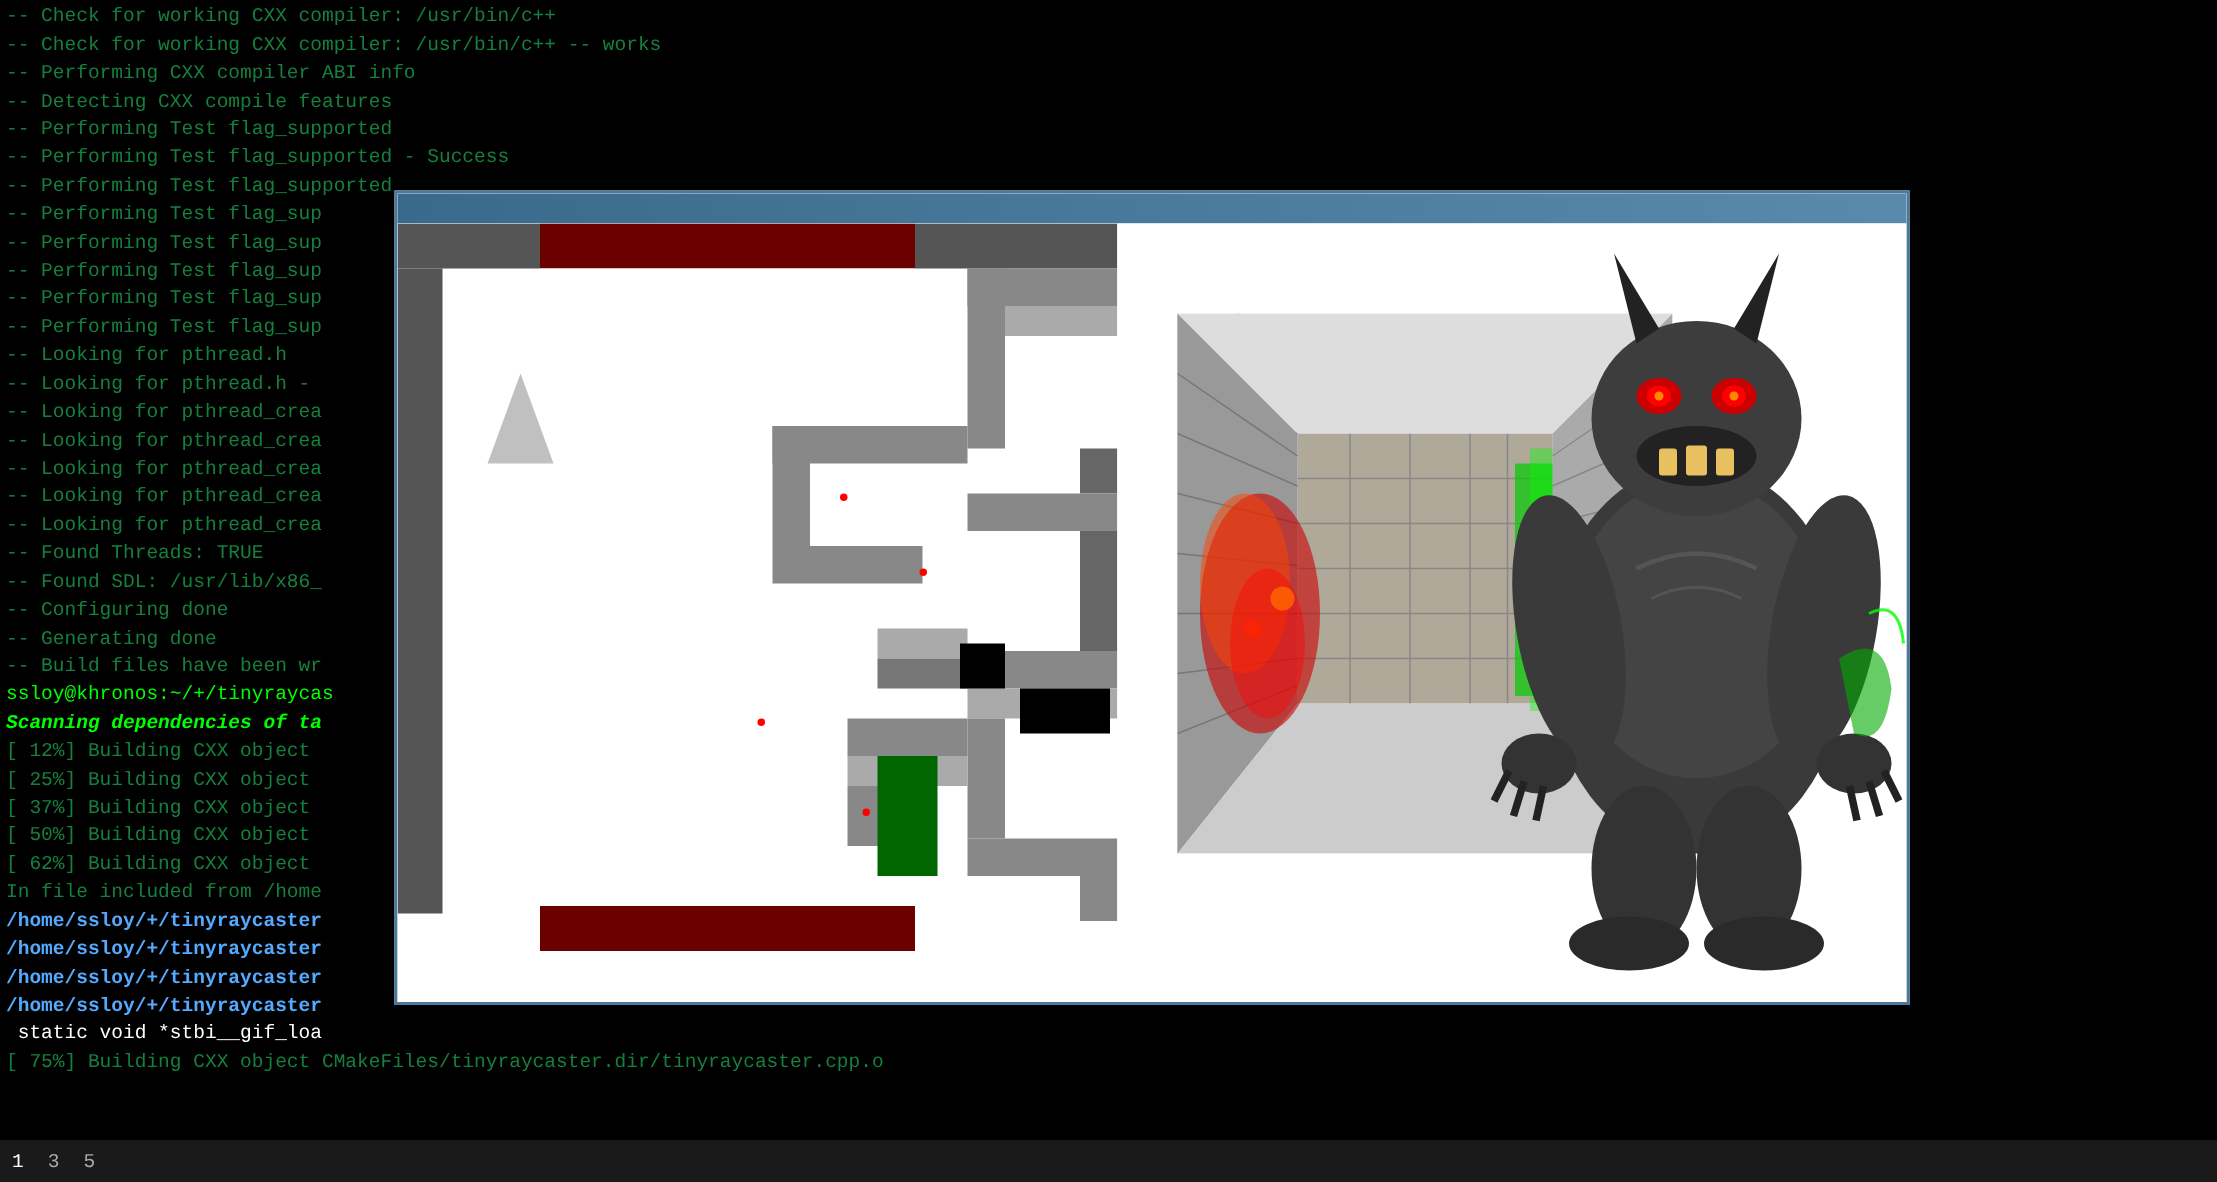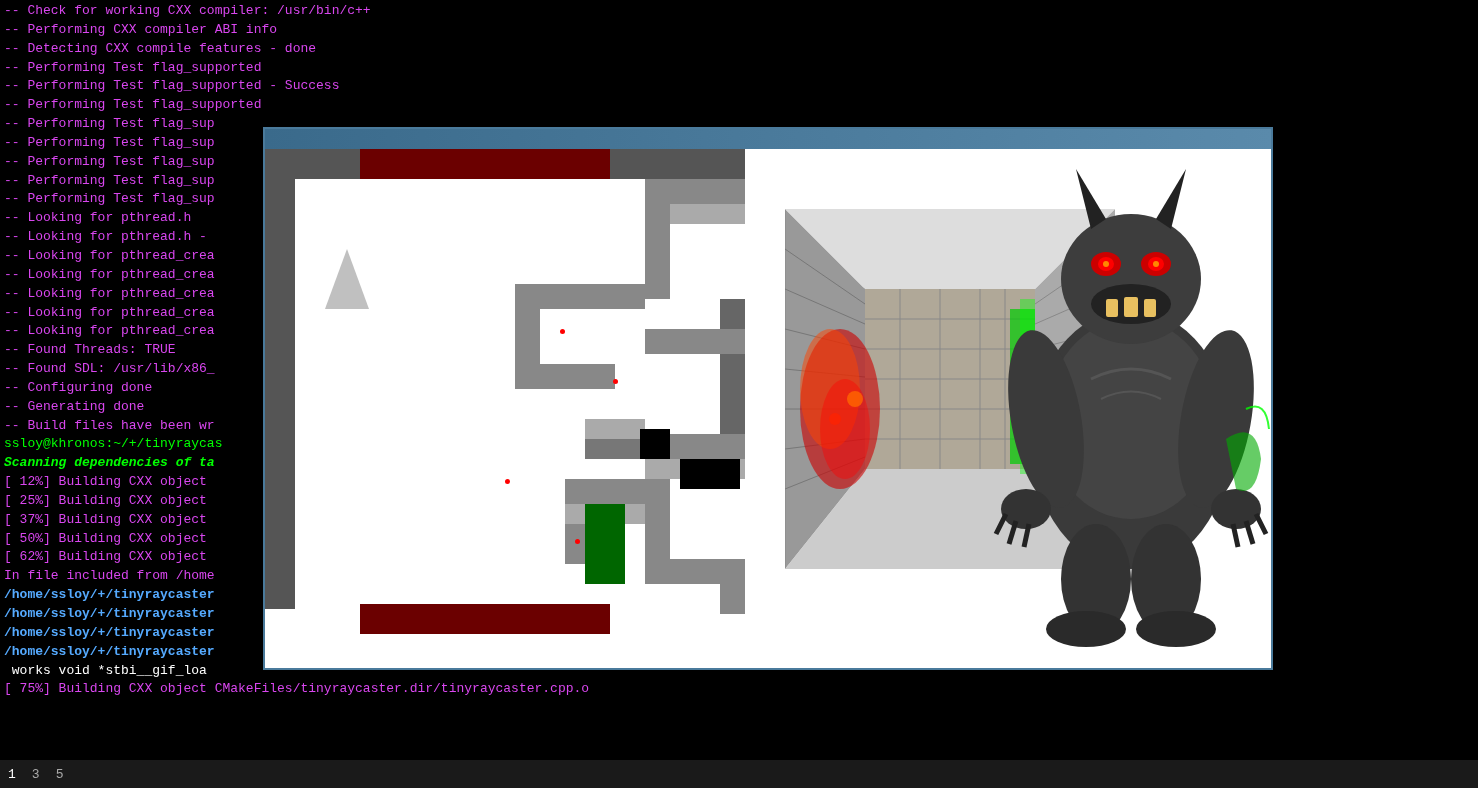--- a/index.html
+++ b/index.html
@@ -23,21 +23,21 @@
       background: #000;
       color: #00ff00;
       font-size: 13px;
       line-height: 1.45;
       padding: 2px 4px;
       overflow: hidden;
     }
 
     .terminal-line {
       white-space: pre;
-      color: #d946ef;
+      color: #15803d;
     }
     .terminal-line.white { color: #ffffff; }
     .terminal-line.bright-green { color: #00ff00; font-weight: bold; }
     .terminal-line.scanning { color: #00ff00; font-style: italic; }
     .terminal-line.link { color: #55aaff; font-weight: bold; }
     .terminal-line.prompt { color: #00ff00; }
 
     
     #game-window {
       position: absolute;
@@ -171,22 +171,23 @@
       width: 280px;
       height: 490px;
     }
 
   </style>
 </head>
 <body>
 
 <div id="terminal">
 <div class="terminal-line ">-- Check for working CXX compiler: /usr/bin/c++</div>
+    <div class="terminal-line ">-- Check for working CXX compiler: /usr/bin/c++ -- works</div>
     <div class="terminal-line ">-- Performing CXX compiler ABI info</div>
-    <div class="terminal-line ">-- Detecting CXX compile features - done</div>
+    <div class="terminal-line ">-- Detecting CXX compile features</div>
     <div class="terminal-line ">-- Performing Test flag_supported</div>
     <div class="terminal-line ">-- Performing Test flag_supported - Success</div>
     <div class="terminal-line ">-- Performing Test flag_supported</div>
     <div class="terminal-line ">-- Performing Test flag_sup</div>
     <div class="terminal-line ">-- Performing Test flag_sup</div>
     <div class="terminal-line ">-- Performing Test flag_sup</div>
     <div class="terminal-line ">-- Performing Test flag_sup</div>
     <div class="terminal-line ">-- Performing Test flag_sup</div>
     <div class="terminal-line ">-- Looking for pthread.h</div>
     <div class="terminal-line ">-- Looking for pthread.h -</div>
@@ -206,21 +207,21 @@
     <div class="terminal-line ">[ 25%] Building CXX object</div>
     <div class="terminal-line ">[ 37%] Building CXX object</div>
     <div class="terminal-line ">[ 50%] Building CXX object</div>
     <div class="terminal-line ">[ 62%] Building CXX object</div>
     <div class="terminal-line ">In file included from /home</div>
     <div class="terminal-line link">/home/ssloy/+/tinyraycaster</div>
     <div class="terminal-line link">/home/ssloy/+/tinyraycaster</div>
     <div class="terminal-line "></div>
     <div class="terminal-line link">/home/ssloy/+/tinyraycaster</div>
     <div class="terminal-line link">/home/ssloy/+/tinyraycaster</div>
-    <div class="terminal-line white"> works void *stbi__gif_loa</div>
+    <div class="terminal-line white"> static void *stbi__gif_loa</div>
     <div class="terminal-line "></div>
     <div class="terminal-line ">[ 75%] Building CXX object CMakeFiles/tinyraycaster.dir/tinyraycaster.cpp.o</div>
   </div>
 
 <div id="game-window">
   <div id="game-titlebar"></div>
   <div id="game-content">
 
     <div id="map-panel">
 

